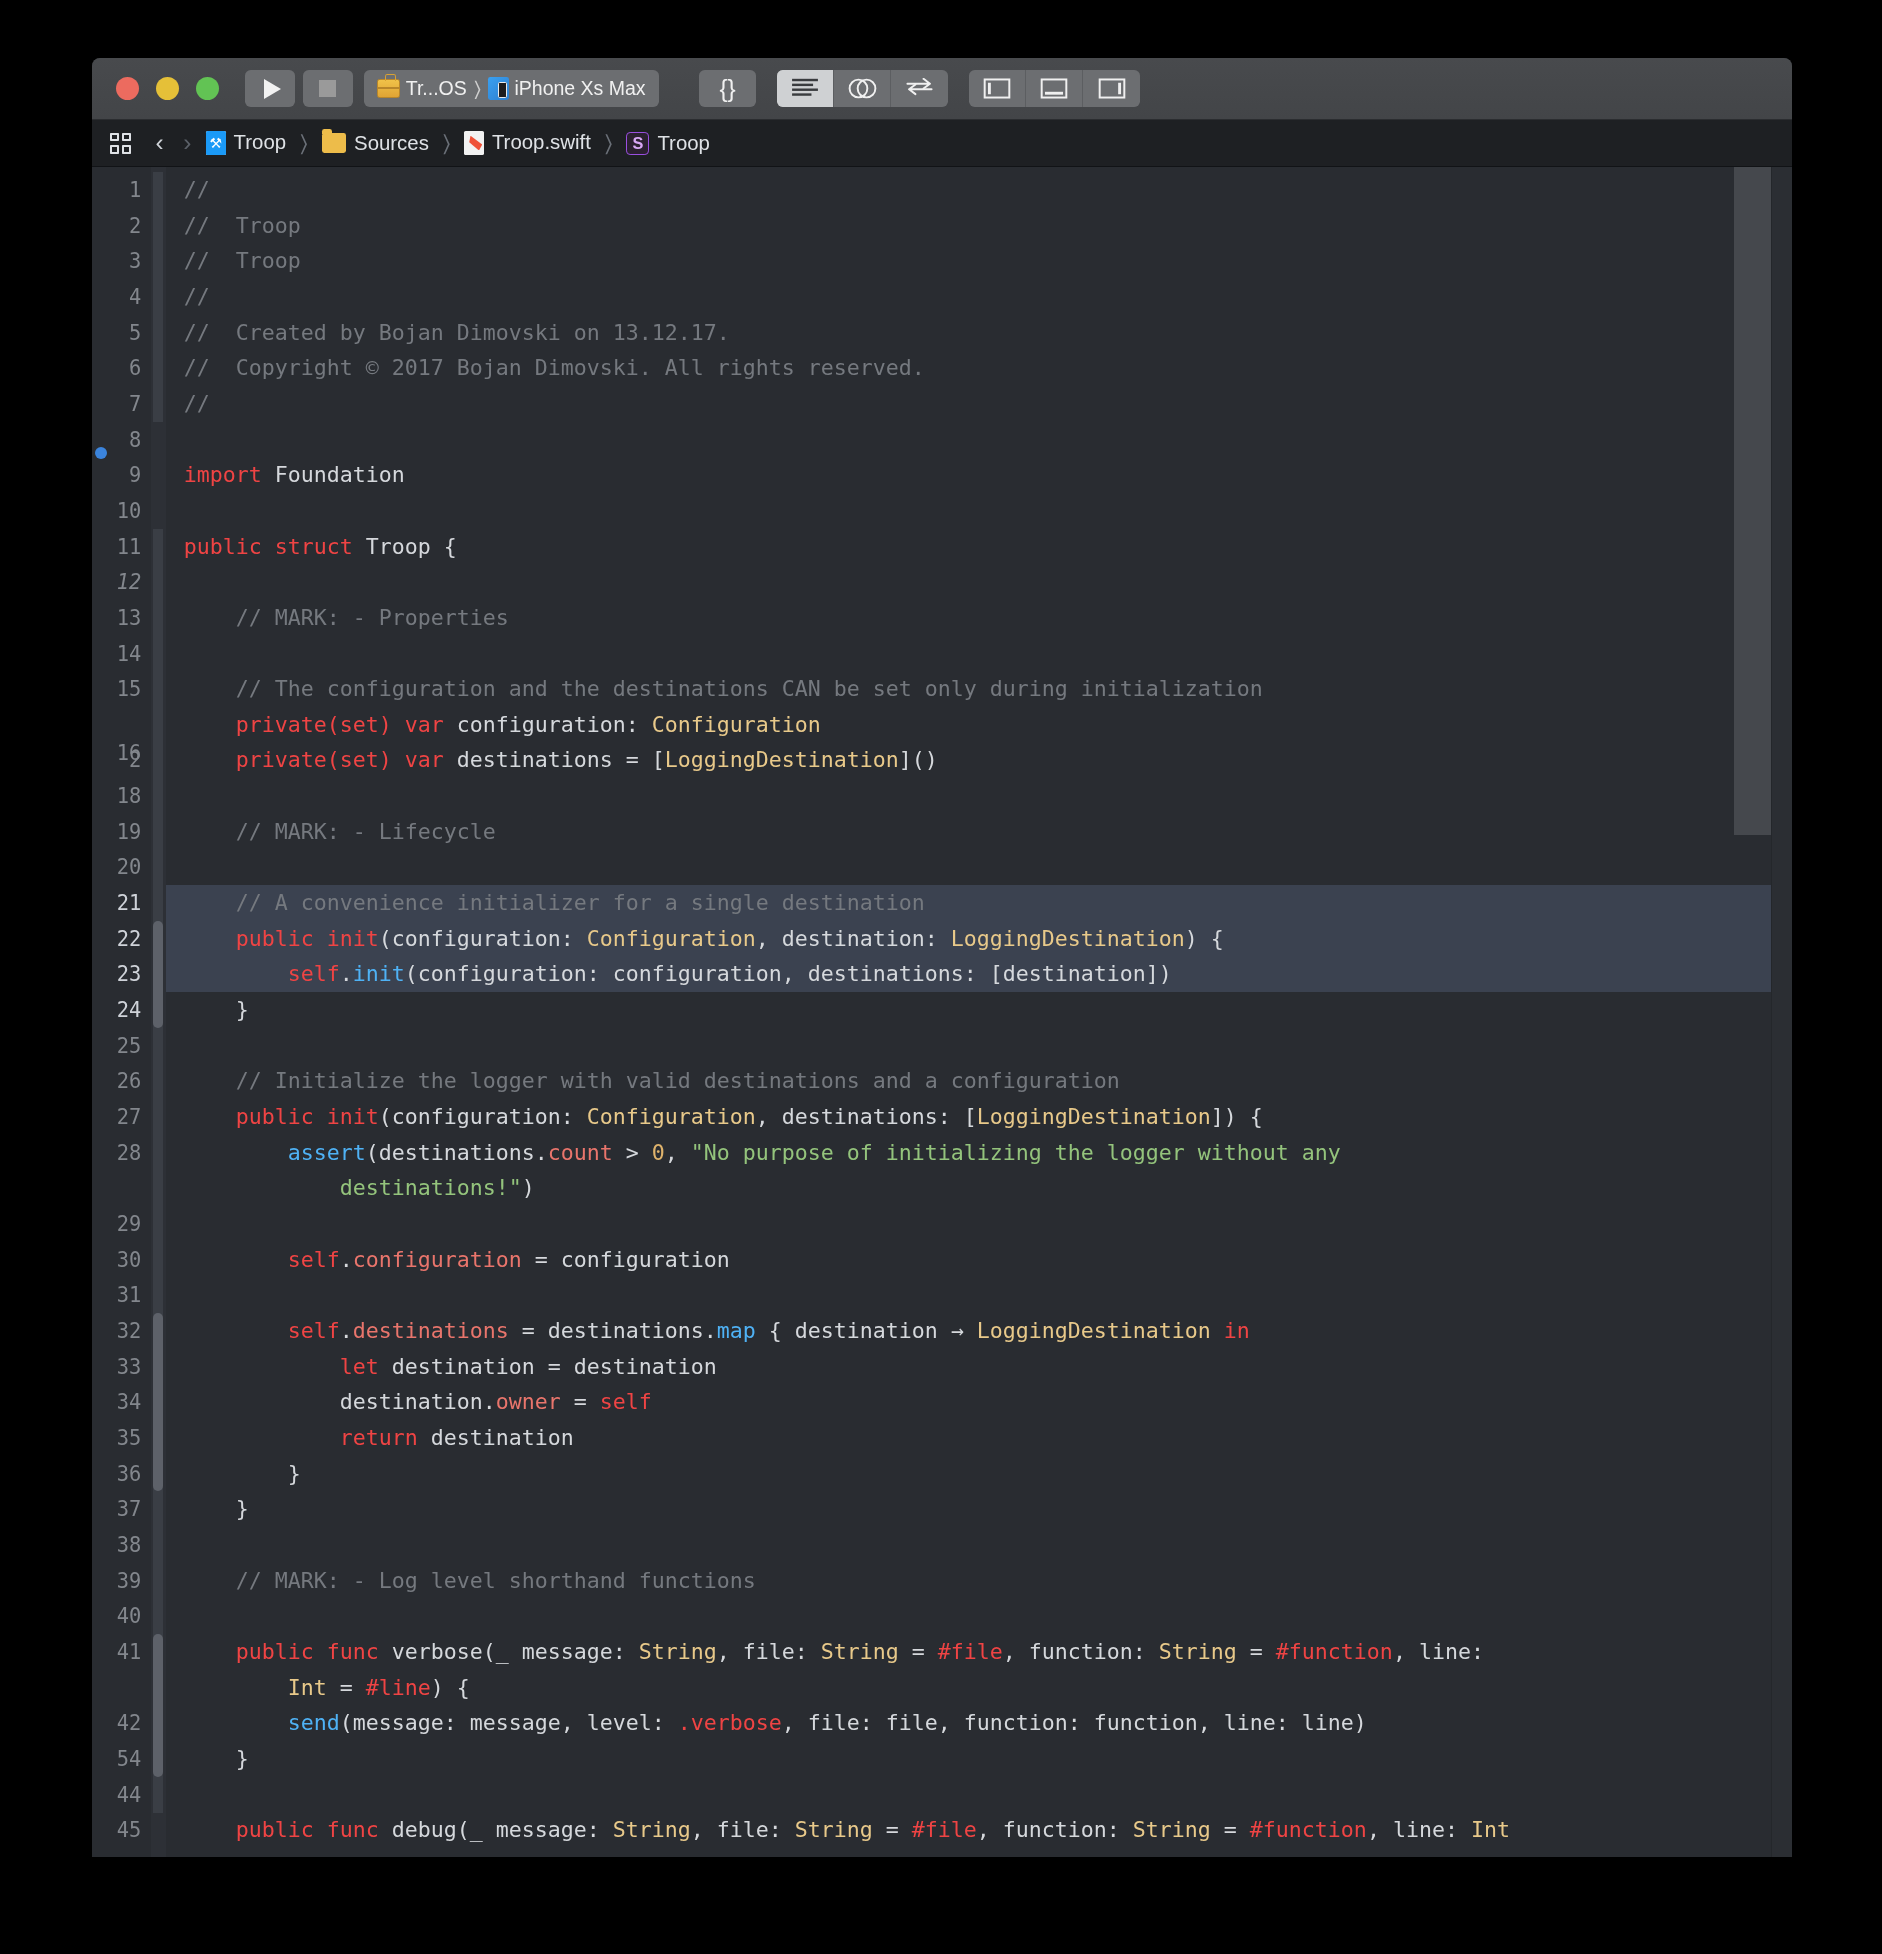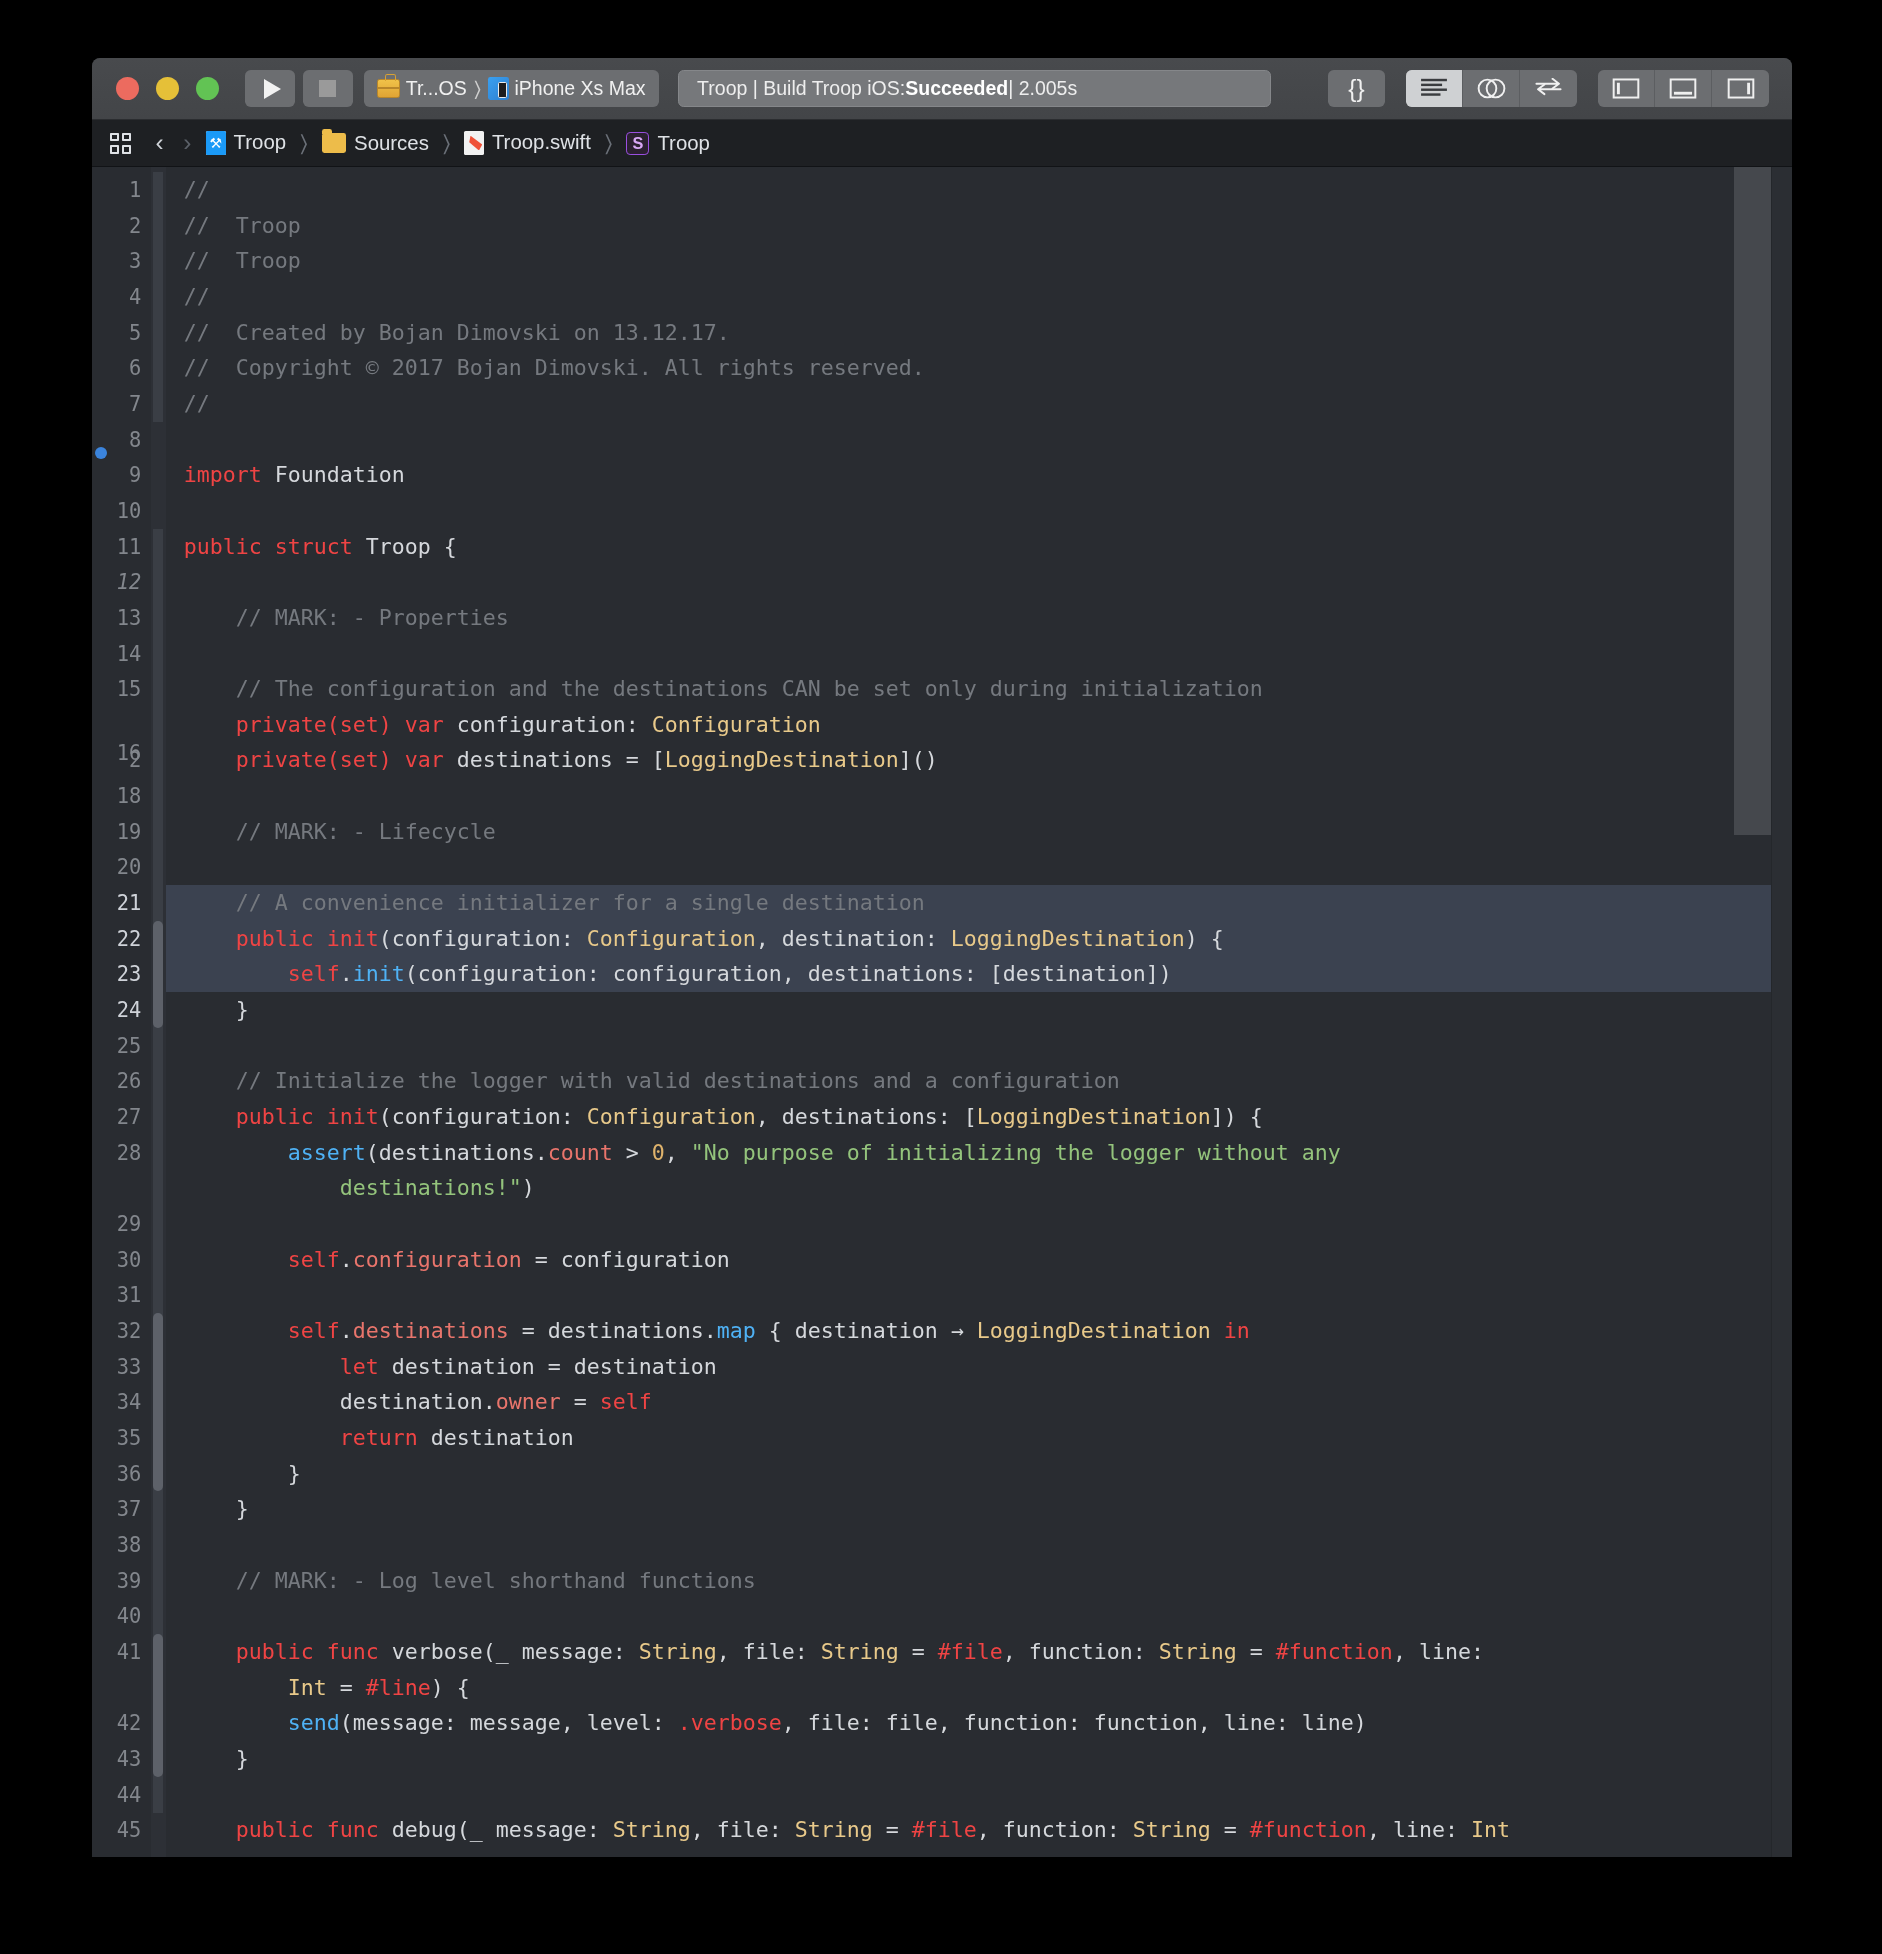--- a/index.html
+++ b/index.html
@@ -319,25 +319,20 @@
     </div>
 
     <div class="scheme">
       <div class="briefcase"></div>
       <span>Tr...OS</span>
       <span class="chev">〉</span>
       <div class="phone-icon"></div>
       <span>iPhone Xs Max</span>
     </div>
 
-    <div class="status">
-      <span>Troop | Build Troop iOS: </span>
-        <b>Succeeded</b>
-        <span> | 2.005s</span>
-    </div>
 
     <div class="right-group">
       <div class="single">
         <span>{}</span>
       </div>
 
       <div class="seg">
         <div class="active">
           <svg width="28" height="21" viewBox="0 0 34 26">
             <g fill="#3a3c3f">
@@ -456,21 +451,21 @@
         <div class="gnum" style="top: 1182px;">33</div>
         <div class="gnum" style="top: 1217px;">34</div>
         <div class="gnum" style="top: 1253px;">35</div>
         <div class="gnum" style="top: 1289px;">36</div>
         <div class="gnum" style="top: 1324px;">37</div>
         <div class="gnum" style="top: 1360px;">38</div>
         <div class="gnum" style="top: 1396px;">39</div>
         <div class="gnum" style="top: 1431px;">40</div>
         <div class="gnum" style="top: 1467px;">41</div>
         <div class="gnum" style="top: 1538px;">42</div>
-        <div class="gnum" style="top: 1574px;">43</div>
+        <div class="gnum" style="top: 1574px;">54</div>
         <div class="gnum" style="top: 1610px;">44</div>
         <div class="gnum" style="top: 1645px;">45</div>
         <div class="brk-dot" style="top: 280px; left: 3.3px;"></div>
       </div>
     <div class="fold-ribbon" id="foldribbon">
         <div class="fold-bar" style="top: 4.9px; height: 250px;"></div>
         <div class="fold-bar" style="top: 362px; height: 1284px;"></div>
         <div class="fold-hl" style="top: 754px; height: 107px;"></div>
         <div class="fold-hl" style="top: 1146px; height: 178px;"></div>
         <div class="fold-hl" style="top: 1467px; height: 143px;"></div>

